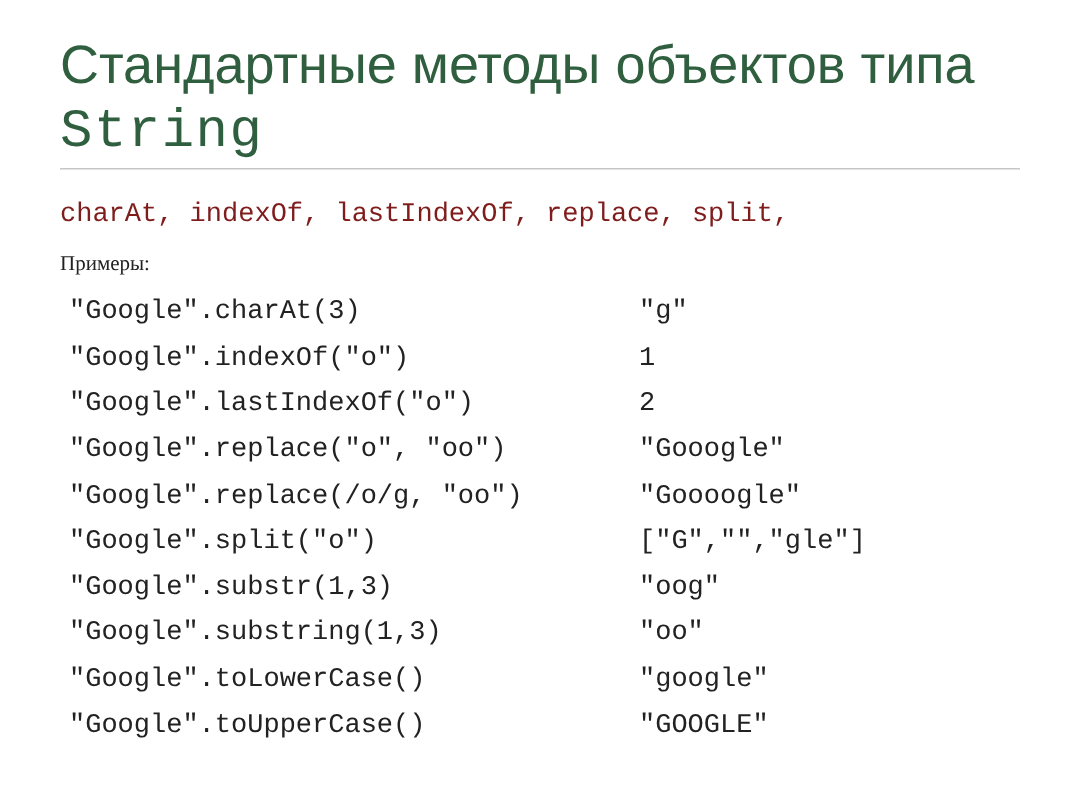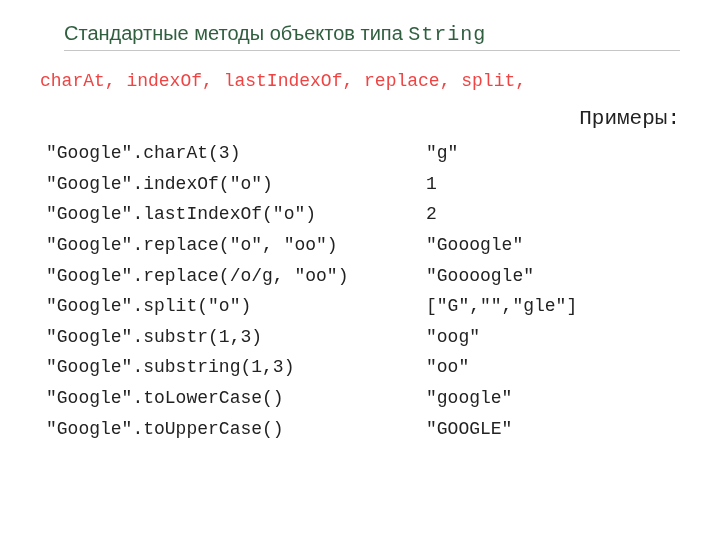--- a/index.html
+++ b/index.html
@@ -10,44 +10,42 @@
     background: #ffffff;
     font-family: Arial, Verdana, sans-serif;
     color: #222;
   }
   .slide {
     box-sizing: border-box;
     padding: 22px 40px 30px 40px;
   }
   .title {
     color: #2f5f3f;
-    font-size: 20px;
+    font-size: 36px;
     font-weight: 400;
     border-bottom: 1px solid #c6c6c6;
     padding-bottom: 4px;
     margin-bottom: 18px;
     font-family: Arial, Verdana, sans-serif;
-    margin-left: 24px;
   }
   .title .mono {
     font-family: "Courier New", Courier, monospace;
     letter-spacing: 1px;
   }
   .methods {
     font-family: "Courier New", Courier, monospace;
     font-size: 18px;
     line-height: 1.35;
     margin-bottom: 14px;
-    color: #ef4444;
+    color: #7f1d1d;
   }
   .subhead {
-    font-size: 21px;
+    font-size: 14px;
     margin-bottom: 8px;
-    font-family: Liberation Mono, monospace;
-    text-align: right;
+    font-family: Liberation Serif, serif;
   }
   .examples {
     font-family: "Courier New", Courier, monospace;
     font-size: 18px;
     line-height: 1.7;
     padding-left: 6px;
   }
   .row {
     display: flex;
   }

